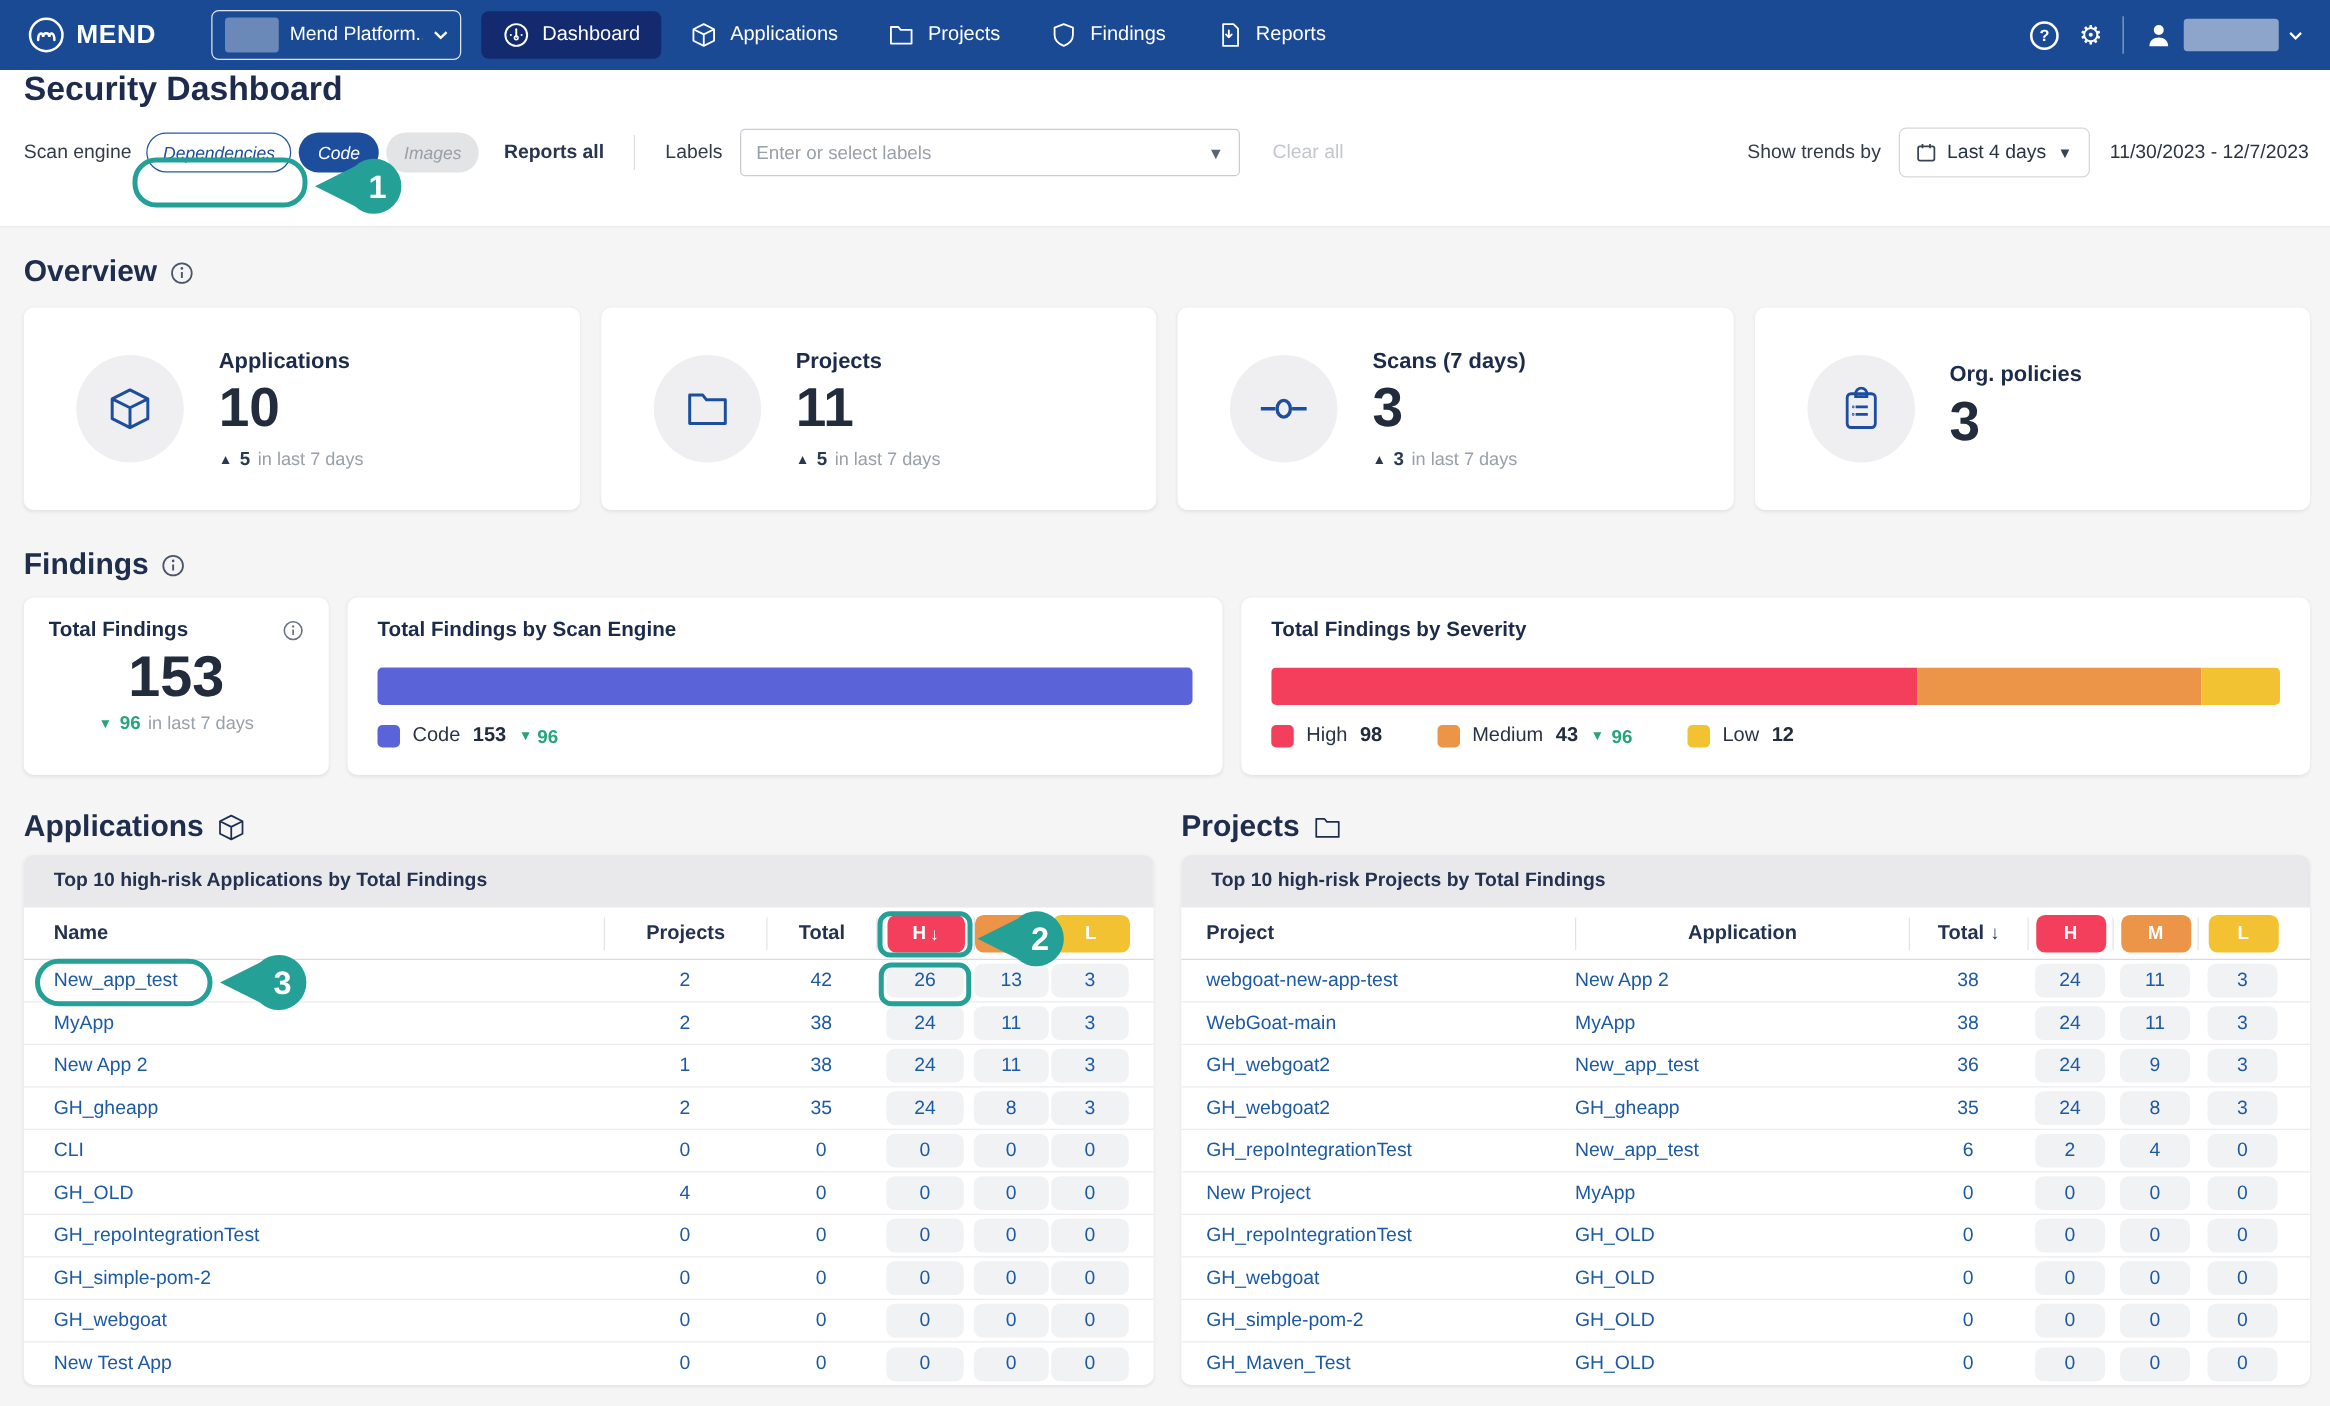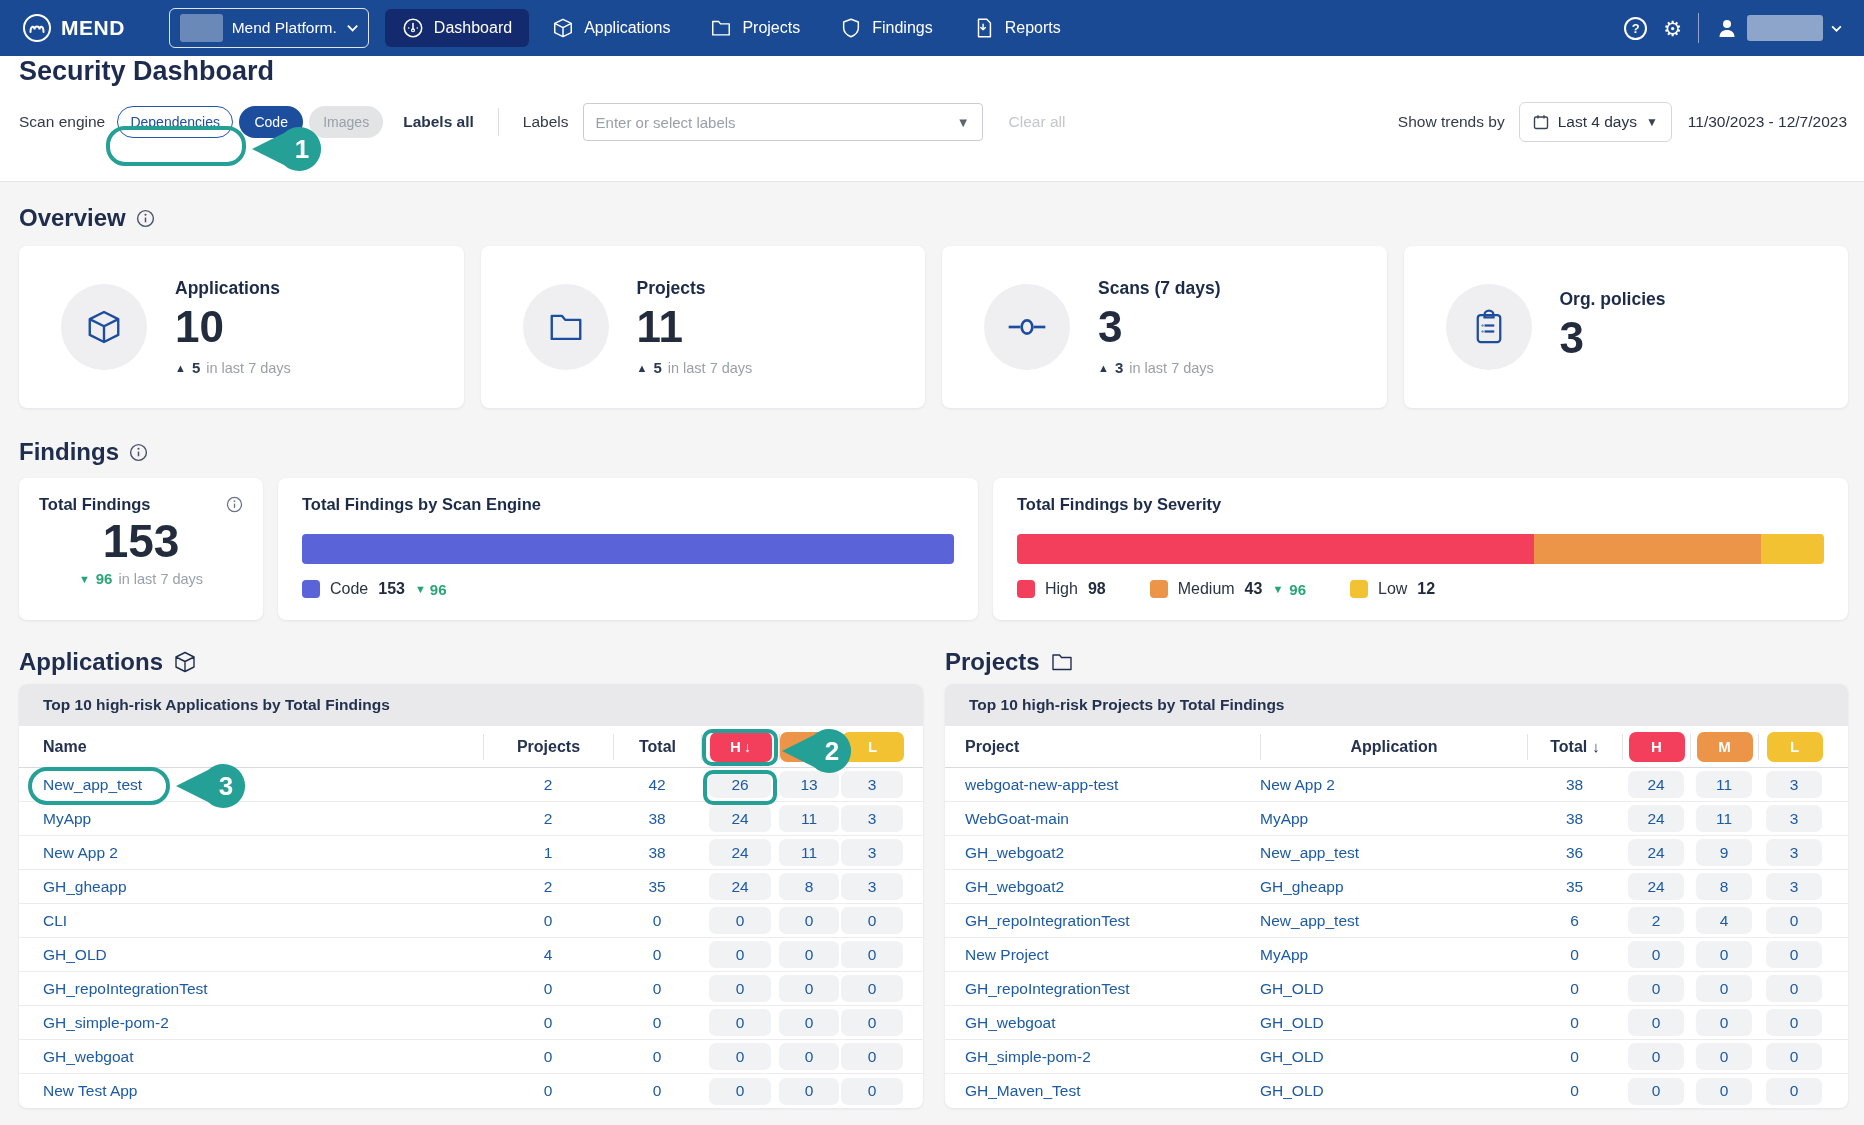--- a/index.html
+++ b/index.html
@@ -22,21 +22,21 @@
   .nav-divider { width:1px; height:30px; background:rgba(255,255,255,.5); margin:0 16px; }
   .user-area { display:flex; align-items:center; gap:8px; cursor:pointer; }
   .redact-user { width:76px; height:26px; background:rgba(255,255,255,.5); border-radius:3px; }
   .chev { display:inline-block; }
 
   
   .filterbar { position:absolute; top:56px; left:0; width:1864px; height:126px; background:#fff; border-bottom:1px solid #e7e7e9; padding:0 17px 0 19px; z-index:2; }
   .page-title { font-size:27px; font-weight:600; color:#1d2b4f; }
   .filter-row { margin-top:15px; display:flex; align-items:center; font-size:15.5px; color:#333b49; }
   .f-label { margin-right:12px; }
-  .engine-group { display:flex; align-items:center; gap:6px; }
+  .engine-group { display:flex; align-items:center; gap:6px;font-style:italic; }
   .pill { height:32px; border-radius:16px; display:flex; align-items:center; justify-content:center; font-size:14px; cursor:pointer; }
   .pill.outlined { width:116px; background:#fff; border:1.5px solid #2456a6; color:#1d4e9e; }
   .pill.selected { width:64px; background:#1d4e9e; color:#fff; }
   .pill.muted { width:74px; background:#e3e4e6; color:#9aa0a8; }
   .select-all { margin-left:20px; font-weight:600; color:#27354f; cursor:pointer; }
   .v-div { width:1px; height:28px; background:#ddd; margin:0 24px; }
   .labels-input { position:relative; width:400px; height:38px; border:1px solid #c9ccd1; border-radius:4px; margin-left:2px; display:flex; align-items:center; }
   .labels-input input { border:none; outline:none; width:360px; padding:0 12px; font-size:15px; font-family:inherit; color:#333; background:transparent; }
   .labels-input input::placeholder { color:#9aa0a8; }
   .input-caret { position:absolute; right:12px; color:#5b6570; font-size:13px; pointer-events:none; }
@@ -197,21 +197,21 @@
 
 <section class="filterbar">
   <h1 class="page-title">Security Dashboard</h1>
   <div class="filter-row">
     <span class="f-label">Scan engine</span>
     <div class="engine-group">
       <div class="pill outlined">Dependencies</div>
       <div class="pill selected">Code</div>
       <div class="pill muted">Images</div>
     </div>
-    <span class="select-all">Labels all</span>
+    <span class="select-all">Reports all</span>
     <span class="v-div"></span>
     <span class="f-label">Labels</span>
     <div class="labels-input">
       <input type="text" placeholder="Enter or select labels" style="">
       <span class="input-caret">▼</span>
     </div>
     <span class="clear-all">Clear all</span>
     <span class="f-spacer"></span>
     <span class="trends-label">Show trends by</span>
     <div class="trends-dd">

